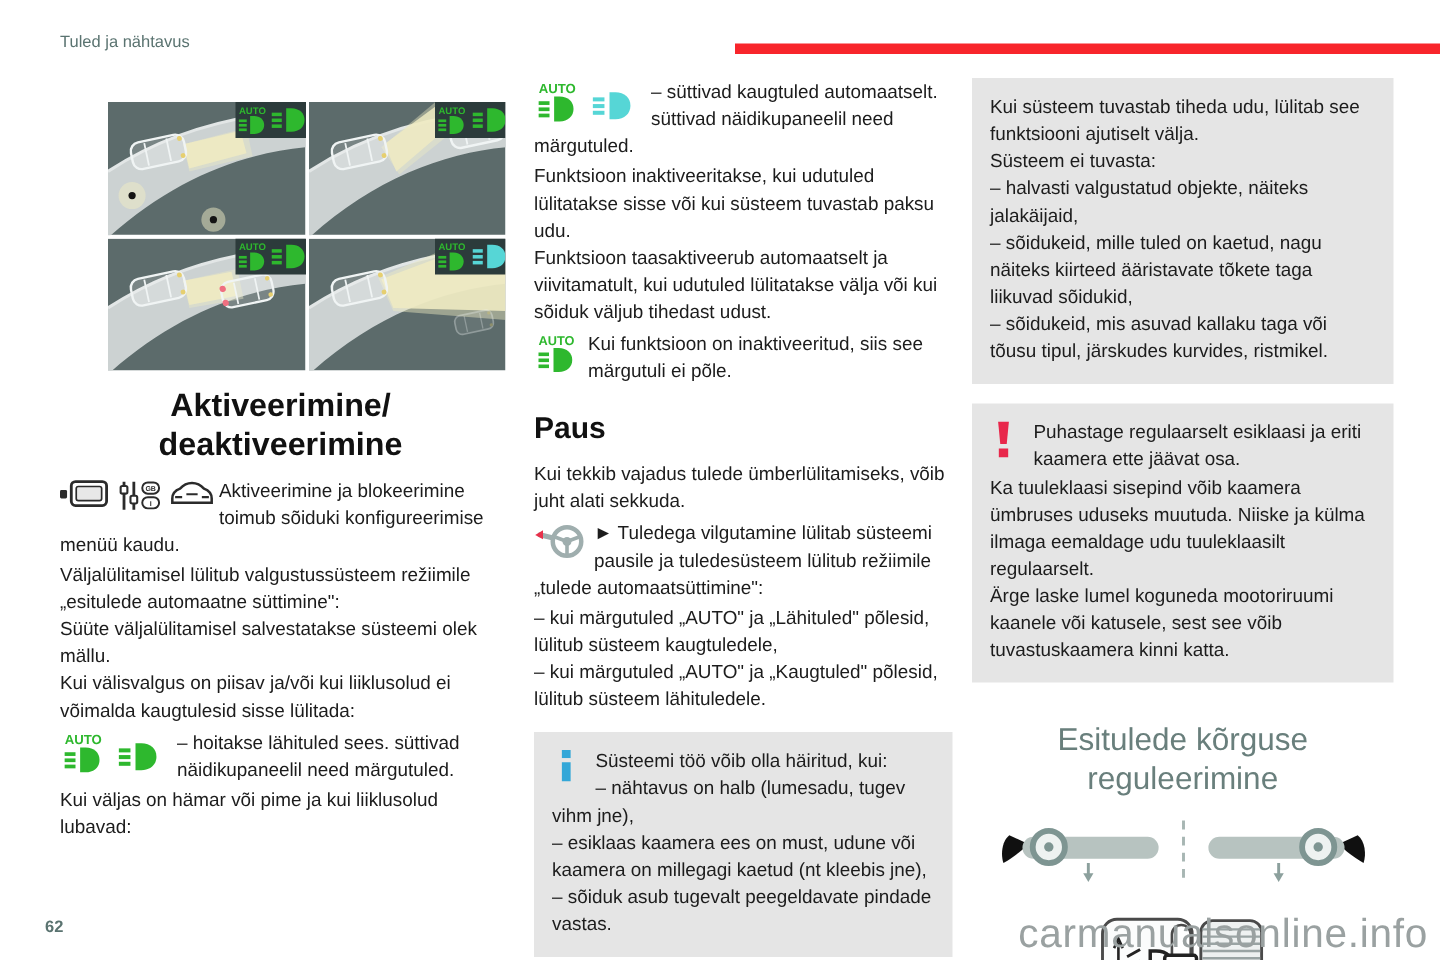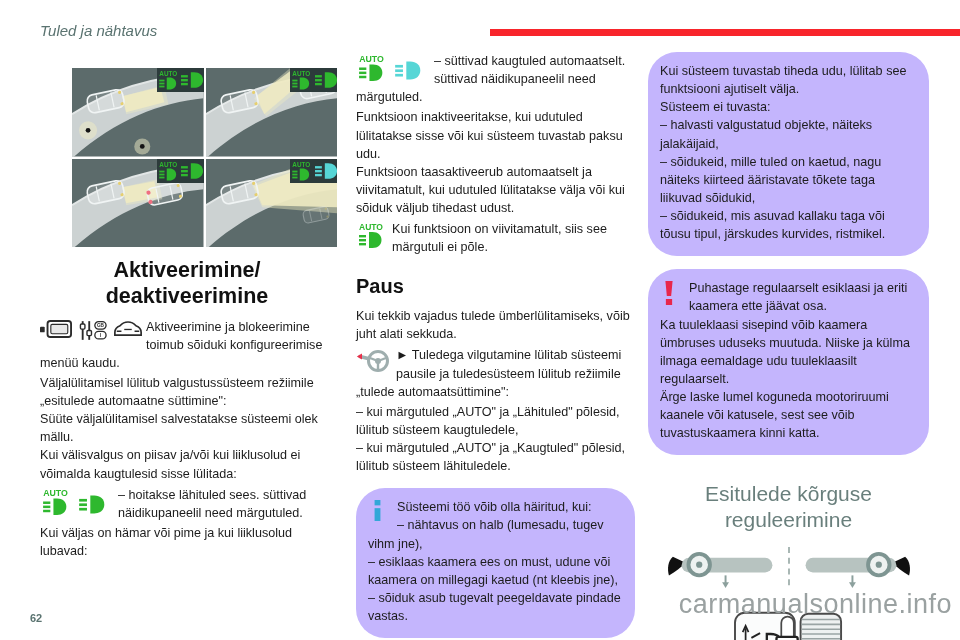--- a/index.html
+++ b/index.html
@@ -1,22 +1,22 @@
 <!DOCTYPE html>
 <html><head>
 <meta charset="utf-8">
 <style>
   html,body{margin:0;padding:0;background:#fff;}
   .page{position:relative;width:960px;height:640px;background:#ffffff;overflow:hidden;
         font-family:"Liberation Sans",sans-serif;color:#1c1c1c;}
   
-  .hdr-title{position:absolute;left:40px;top:22px;font-size:15px;color:#5a7370;font-style:italic;}
+  .hdr-title{position:absolute;left:40px;top:22px;font-size:11px;color:#5a7370;}
   .hdr-bar{position:absolute;left:490px;top:29px;width:470px;height:6.5px;background:#f8252b;}
   .page-num{position:absolute;left:30px;bottom:16px;font-size:11px;font-weight:bold;color:#5a7370;}
-  .watermark{position:absolute;right:8px;bottom:20px;font-size:27px;color:#9aa1a1;letter-spacing:.5px;}
+  .watermark{position:absolute;right:8px;bottom:2px;font-size:27px;color:#9aa1a1;letter-spacing:.5px;}
   
   .col{position:absolute;font-size:12.6px;line-height:1.44;}
   .col-left{left:40px;top:258px;width:294px;}
   .col-mid{left:356px;top:52px;width:279px;}
   .col-right{left:648px;top:52px;width:281px;}
   p{margin:0;}
   h2{font-size:21.5px;line-height:1.2;margin:0 0 8px;white-space:pre-line;color:#111;text-align:center;}
   h3{font-size:20px;margin:14px 0 6px;color:#111;}
   h3.pause{margin-top:16px;}
   .teal-h{font-size:21px;line-height:1.22;color:#697f7c;font-weight:normal;margin:26px 0 12px;}
@@ -32,21 +32,21 @@
   .icon-cyan{color:#56d6d6;}
   
   .row{margin:3px 0 2px;}
   .row::after{content:"";display:block;clear:none;}
   .fl-icons{float:left;display:flex;align-items:flex-start;gap:8px;padding-top:2px;}
   .w104{width:106px;gap:6px;}
   .w78{width:78px;}
   .w40{width:40px;}
   .w36{width:36px;}
   
-  .box{background:#c4b5fd;padding:10px 12px 13px;margin-top:13px;border-radius:29px;}
+  .box{background:#e5e5e5;padding:10px 12px 13px;margin-top:13px;}
   .box p{margin:0;}
   .float-badge{float:left;width:18px;margin:2px 9px 0 2px;}
   
   .illus{text-align:center;margin-top:4px;}
   .illus svg{display:inline-block;}
 </style>
 </head>
 <body>
 
 <svg width="0" height="0" style="position:absolute" aria-hidden="true">
@@ -295,21 +295,21 @@
         <svg class="icon-green" viewBox="0 0 30 27" width="30" height="27">
           <text x="15" y="8" font-size="8.5" font-weight="bold" fill="currentColor" text-anchor="middle">AUTO</text>
           <g fill="currentColor" transform="translate(3,10)">
             <rect x="0" y="3" width="7" height="2.4"></rect>
               <rect x="0" y="7" width="7" height="2.4"></rect>
               <rect x="0" y="11" width="7" height="2.4"></rect>
             <path d="M10 0 h3.5 c5.5 0 9 3.4 9 8 s-3.5 8 -9 8 h-3.5 z"></path>
           </g>
         </svg>
       </span>
-      <p>Kui funktsioon on viivitamatult, siis see märgutuli ei põle.</p>
+      <p>Kui funktsioon on inaktiveeritud, siis see märgutuli ei põle.</p>
     </div>
 
     <h3 class="pause">Paus</h3>
     <p>Kui tekkib vajadus tulede ümberlülitamiseks, võib juht alati sekkuda.</p>
 
     <div class="row">
       <span class="fl-icons w40">
         <svg viewBox="0 0 36 26" width="36" height="26">
           <circle cx="22" cy="13" r="9.5" fill="none" stroke="#9faeae" stroke-width="3"></circle>
           <circle cx="22" cy="13" r="3" fill="#9faeae"></circle>

